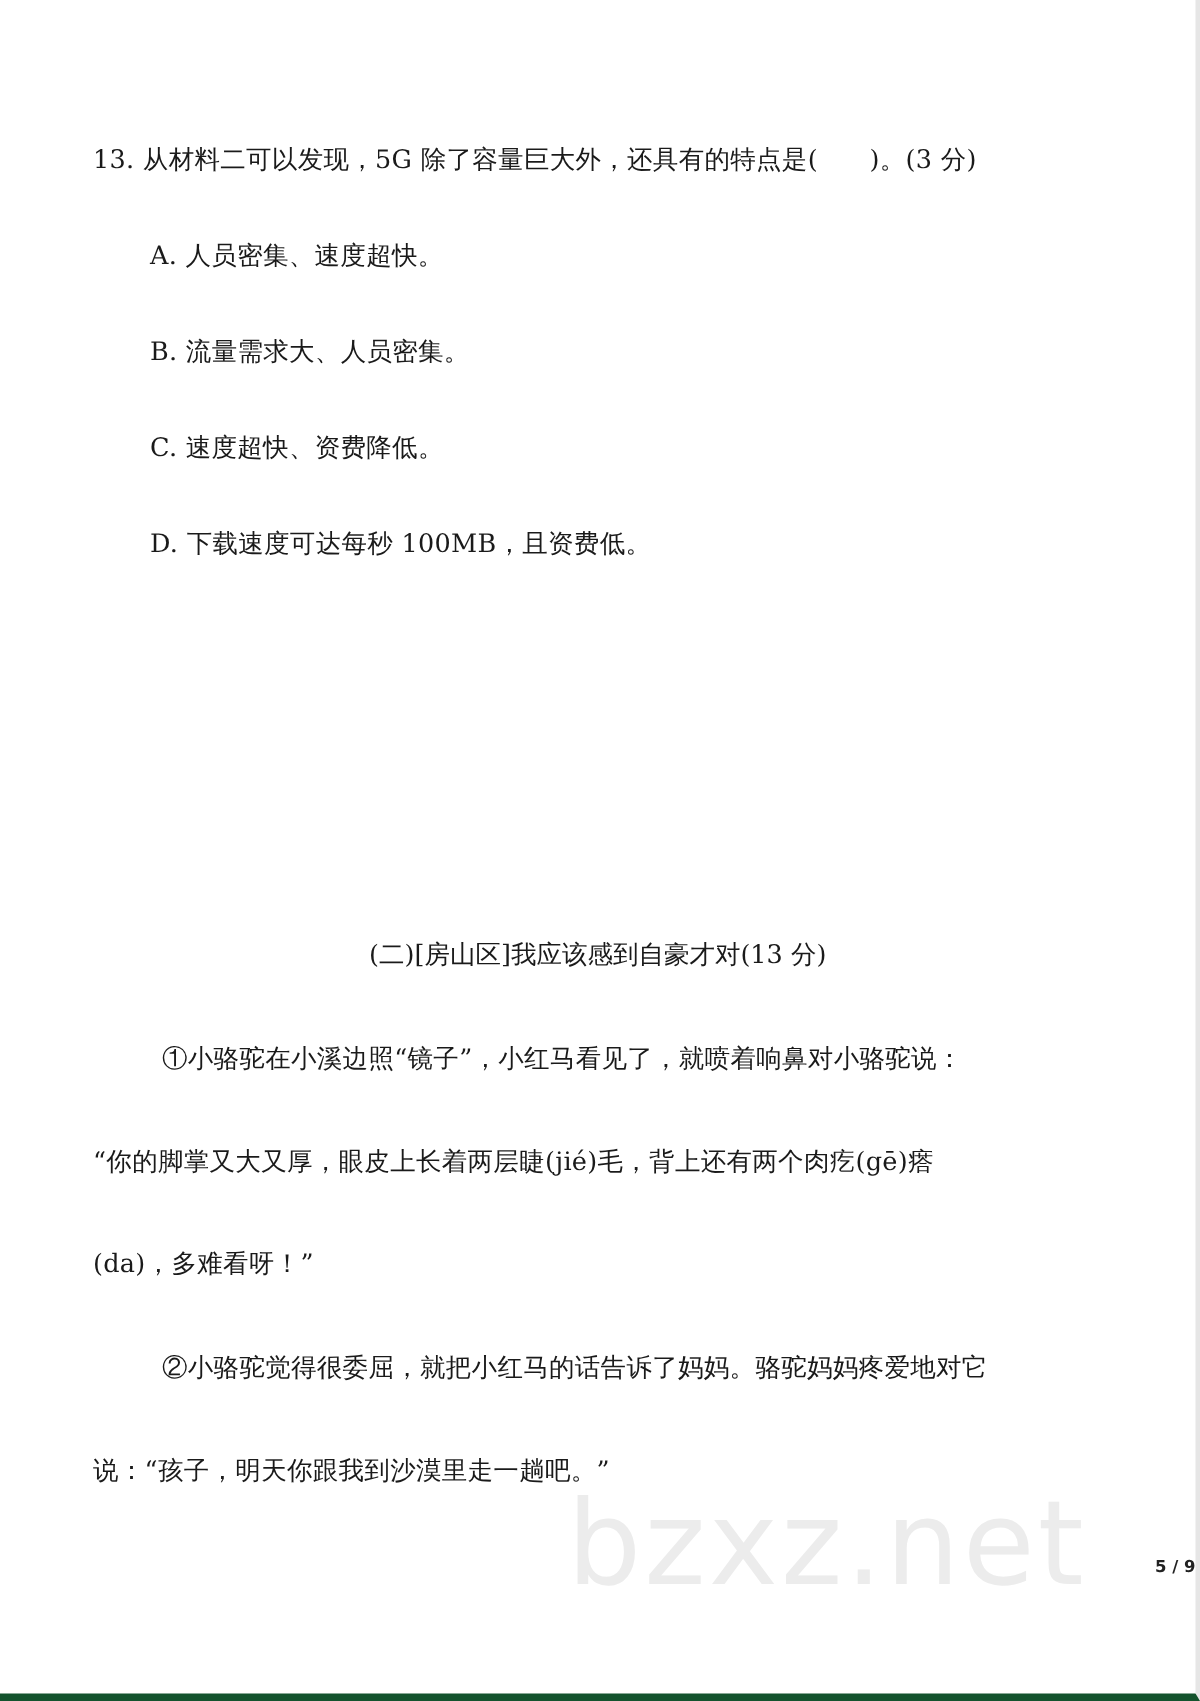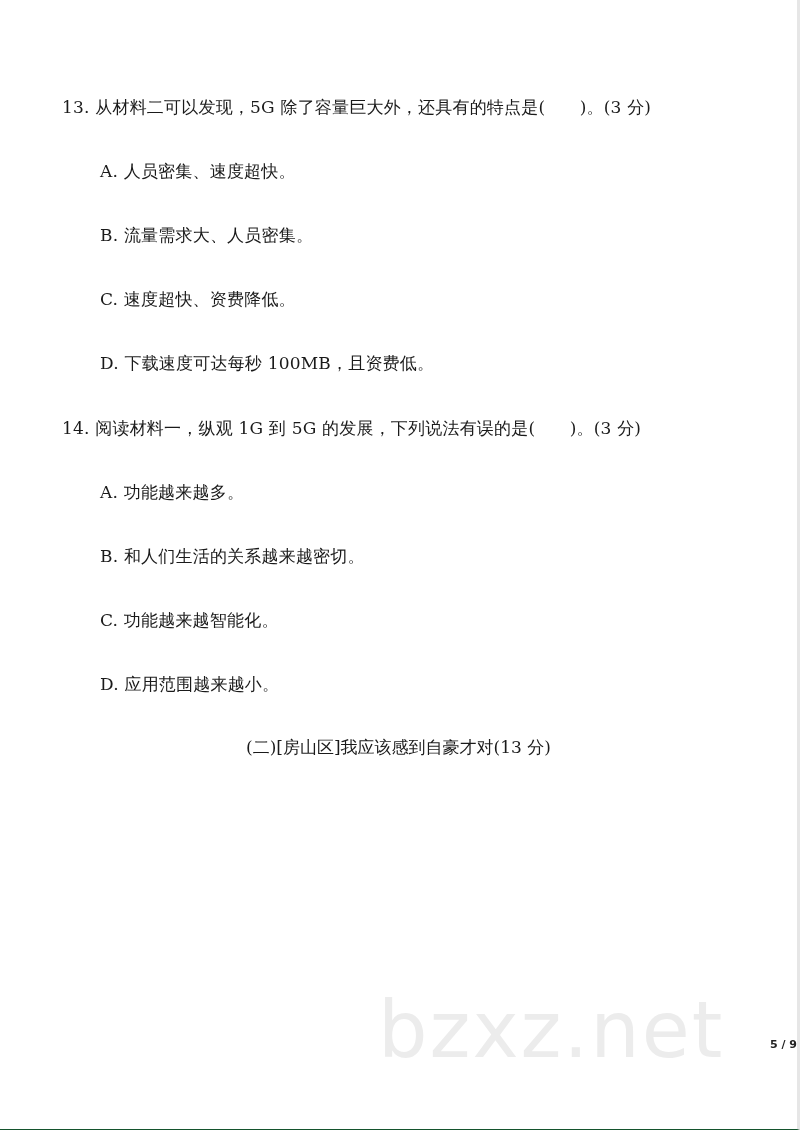--- a/index.html
+++ b/index.html
@@ -16,21 +16,21 @@
       color: #1a1a1a;
     }
     .page {
       position: absolute;
       left: 0;
       top: 0;
       width: 797px;
       height: 1129px;
       background: #ffffff;
       border-right: 3px solid #e6e6e6;
-      border-bottom: 1px solid #14532d;
+      border-bottom: 5px solid #14532d;
     }
     .line {
       position: absolute;
       font-size: 17px;
       line-height: 22px;
       white-space: nowrap;
       letter-spacing: 0.2px;
     }
     .q-stem { left: 62px; }
     .q-opt  { left: 100px; }
@@ -77,27 +77,28 @@
 <div class="page">
 
   <div>
     <div class="line q-stem text" style="top:96px;">13. 从材料二可以发现，5G 除了容量巨大外，还具有的特点是(　　)。(3 分)</div>
     <div class="line q-opt text" style="top:138px;">A.  人员密集、速度超快。</div>
     <div class="line q-opt text" style="top:180px;">B.  流量需求大、人员密集。</div>
     <div class="line q-opt text" style="top:222px;">C.  速度超快、资费降低。</div>
     <div class="line q-opt text" style="top:264px;">D.  下载速度可达每秒 100MB，且资费低。</div>
   </div>
 
-  <div>
-    <div class="line q-stem text" style="top:307px;">14. 阅读材料一，纵观 1G 到 5G 的发展，下列说法有误的是(　　)。(3 分)</div>
-    <div class="line q-opt text" style="top:349px;">A.  功能越来越多。</div>
-    <div class="line q-opt text" style="top:391px;">B.  和人们生活的关系越来越密切。</div>
-    <div class="line q-opt text" style="top:433px;">C.  功能越来越智能化。</div>
-    <div class="line q-opt text" style="top:475px;">D.  应用范围越来越小。</div>
-  </div>
 
   <div class="section-title text" style="top:516px;">(二)[房山区]我应该感到自豪才对(13 分)</div>
 
+  <div>
+    <div class="line para-indent text" style="top:563px;">①小骆驼在小溪边照“镜子”，小红马看见了，就喷着响鼻对小骆驼说：</div>
+    <div class="line para text" style="top:610px;">“你的脚掌又大又厚，眼皮上长着两层睫(jié)毛，背上还有两个肉疙(gē)瘩</div>
+    <div class="line para text" style="top:656px;">(da)，多难看呀！”</div>
+    <div class="line para-indent text" style="top:703px;">②小骆驼觉得很委屈，就把小红马的话告诉了妈妈。骆驼妈妈疼爱地对它</div>
+    <div class="line para text" style="top:750px;">说：“孩子，明天你跟我到沙漠里走一趟吧。”</div>
+
+  </div>
 
   <div class="watermark">bzxz.net</div>
 
   <div class="page-number">5 / 9</div>
 </div>
 
 </body></html>

